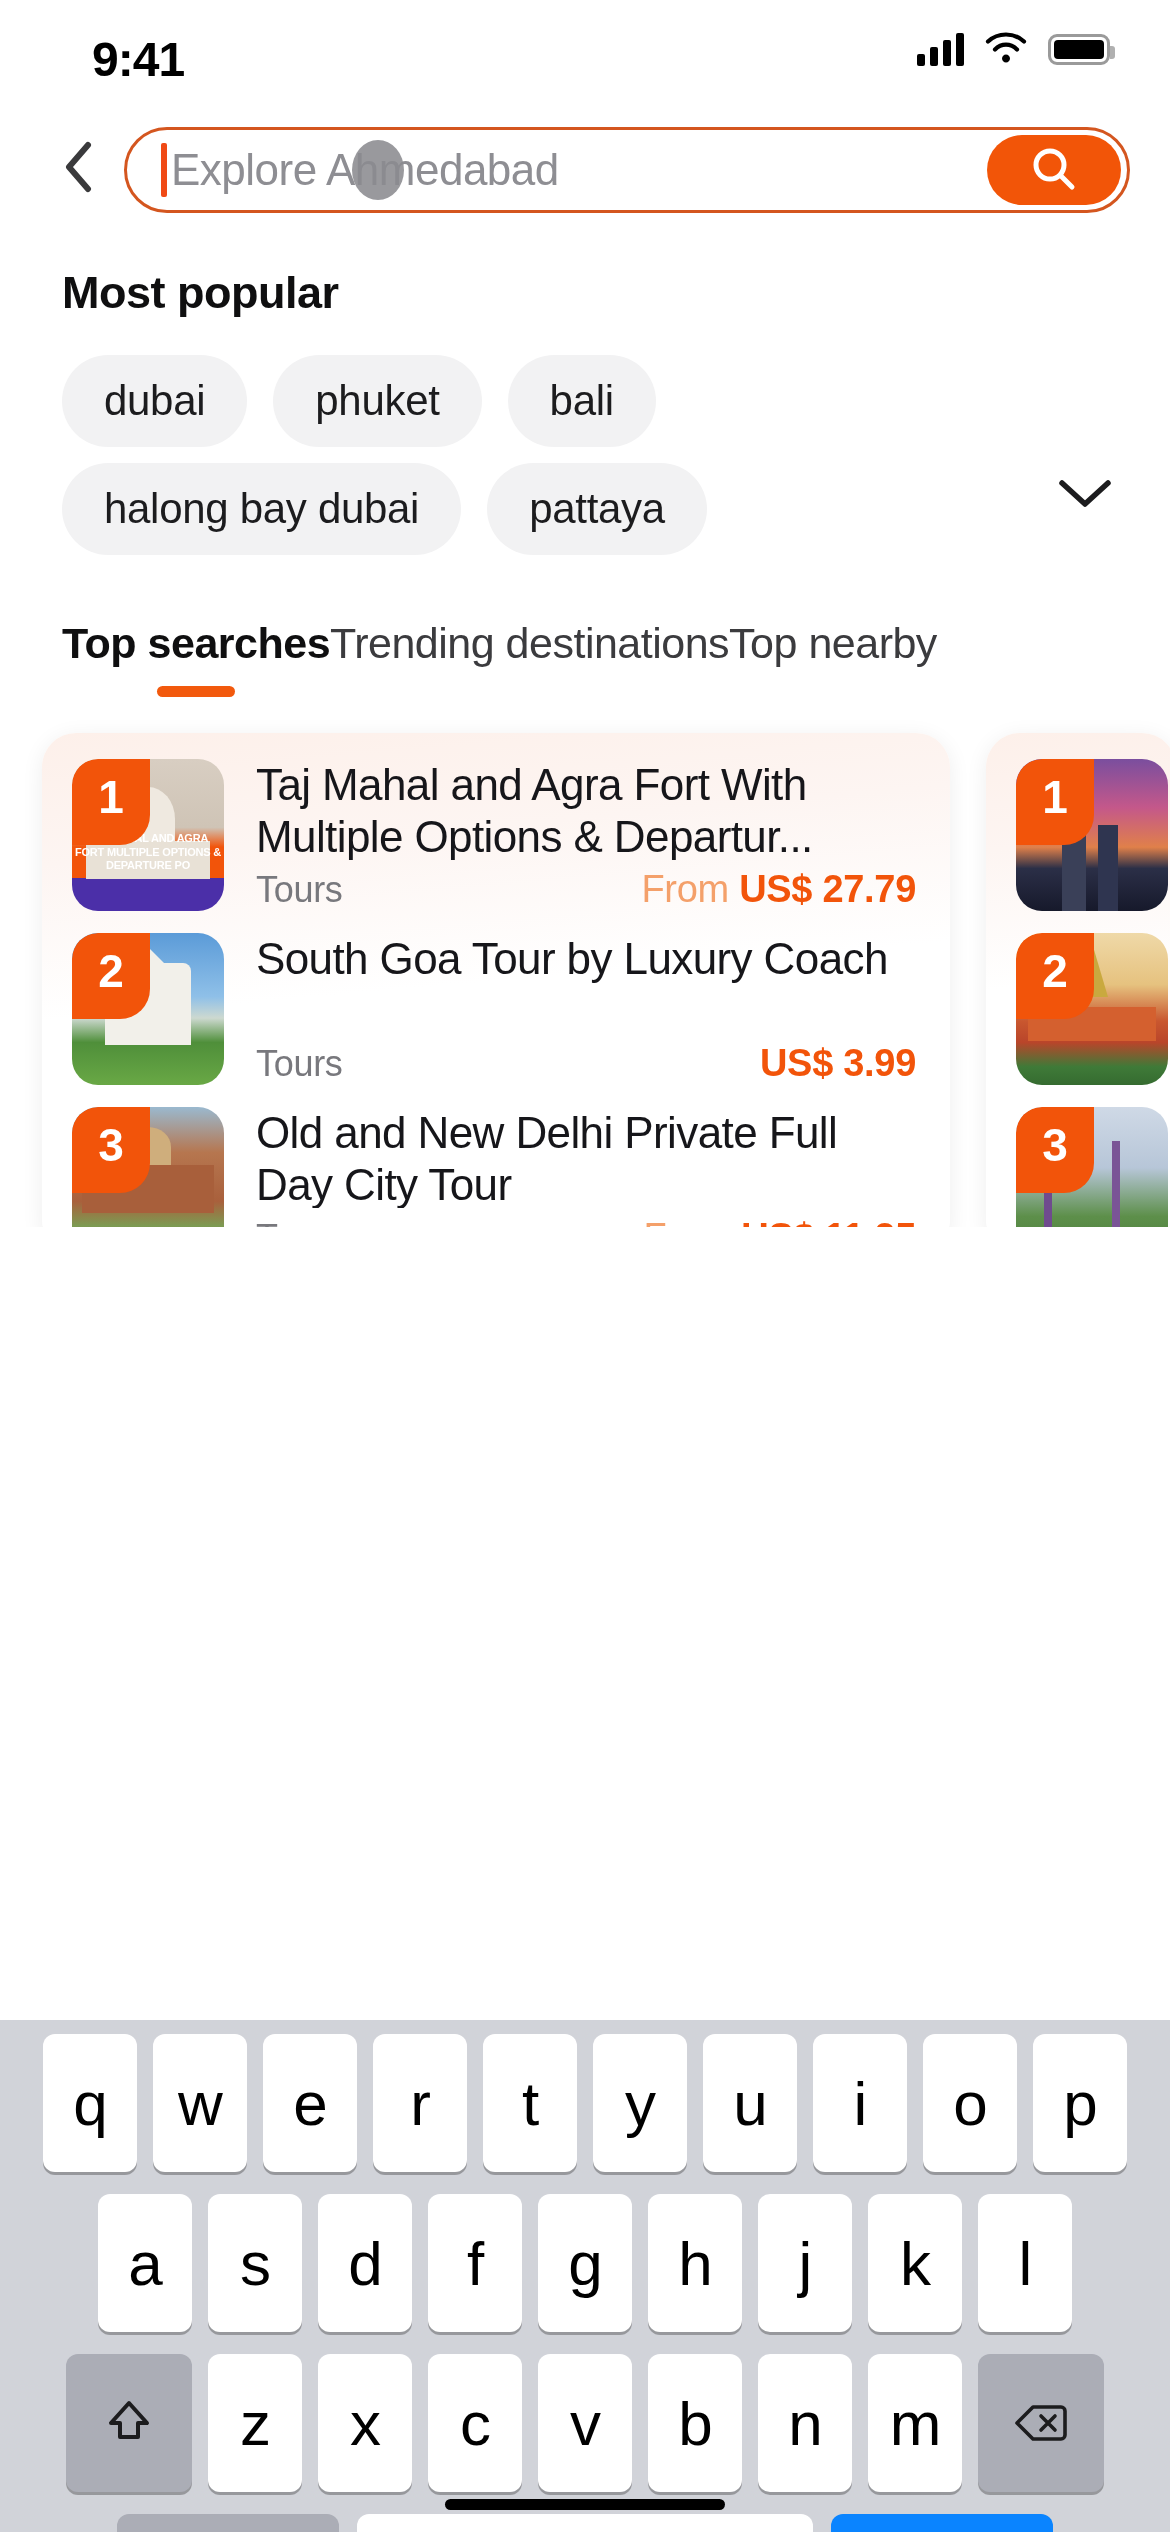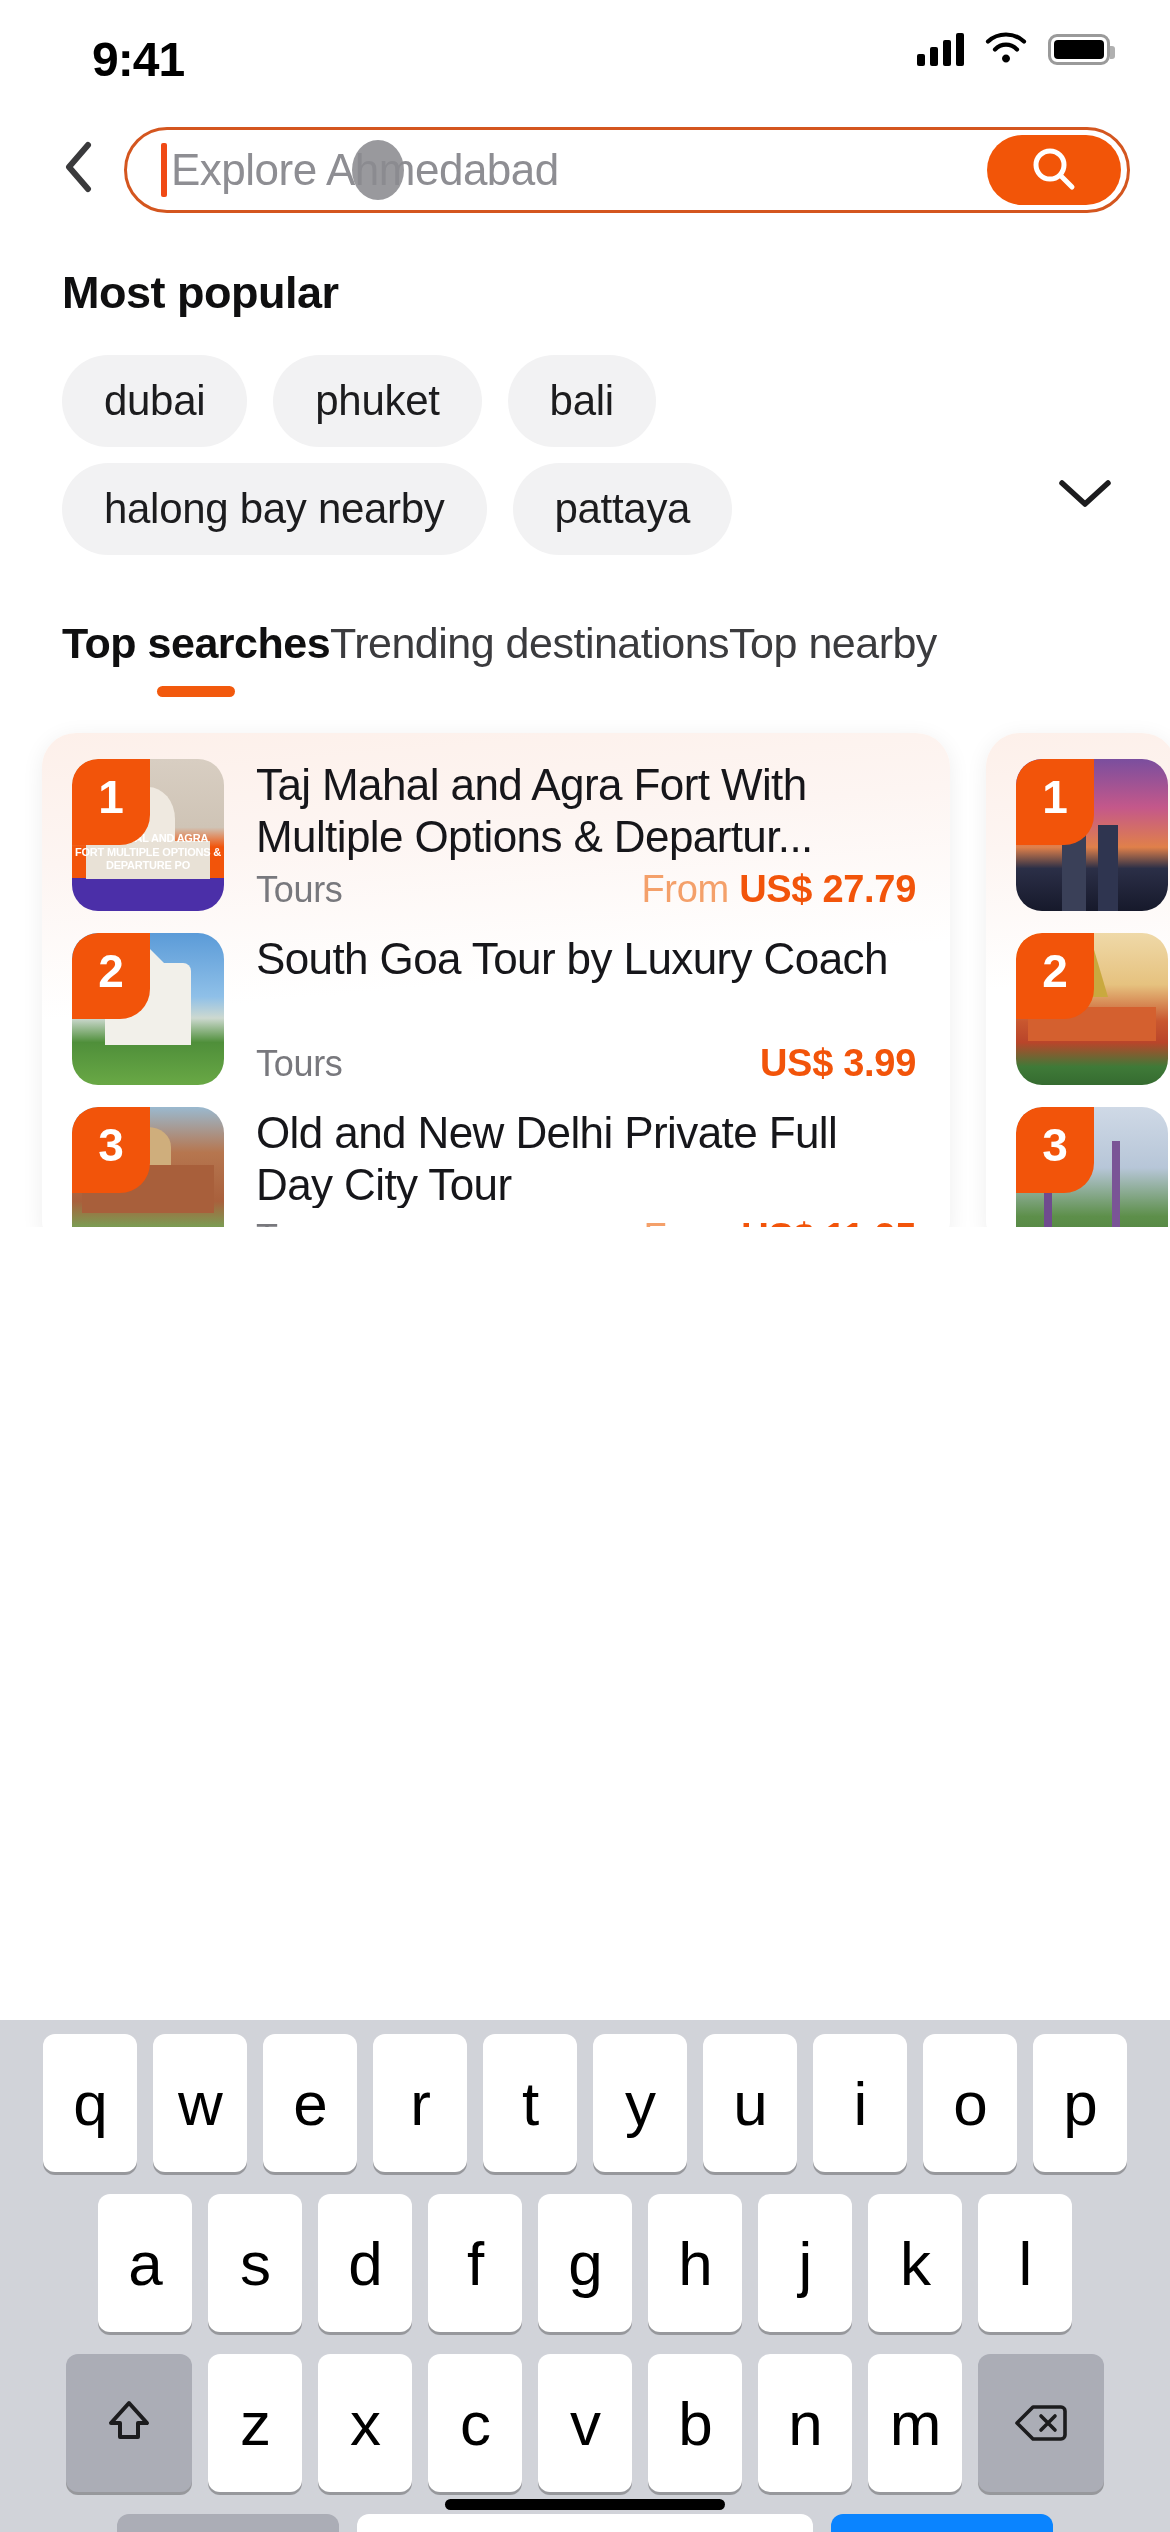--- a/index.html
+++ b/index.html
@@ -232,21 +232,21 @@
     </div>
   </div>
 </div>
 
 <div class="section-title">Most popular</div>
 <div class="chip-zone">
   <div class="chips">
     <div class="chip">dubai</div>
     <div class="chip">phuket</div>
     <div class="chip">bali</div>
-    <div class="chip">halong bay nearby</div>
+    <div class="chip">halong bay dubai</div>
     <div class="chip">pattaya</div>
   </div>
   <div class="chip-expand">
     <svg viewBox="0 0 58 36">
         <path d="M6 8l23 21L52 8" stroke="#1c1c1e" stroke-width="5.5" fill="none" stroke-linecap="round" stroke-linejoin="round"></path>
       </svg>
   </div>
 </div>
 
 <div class="tabs">

